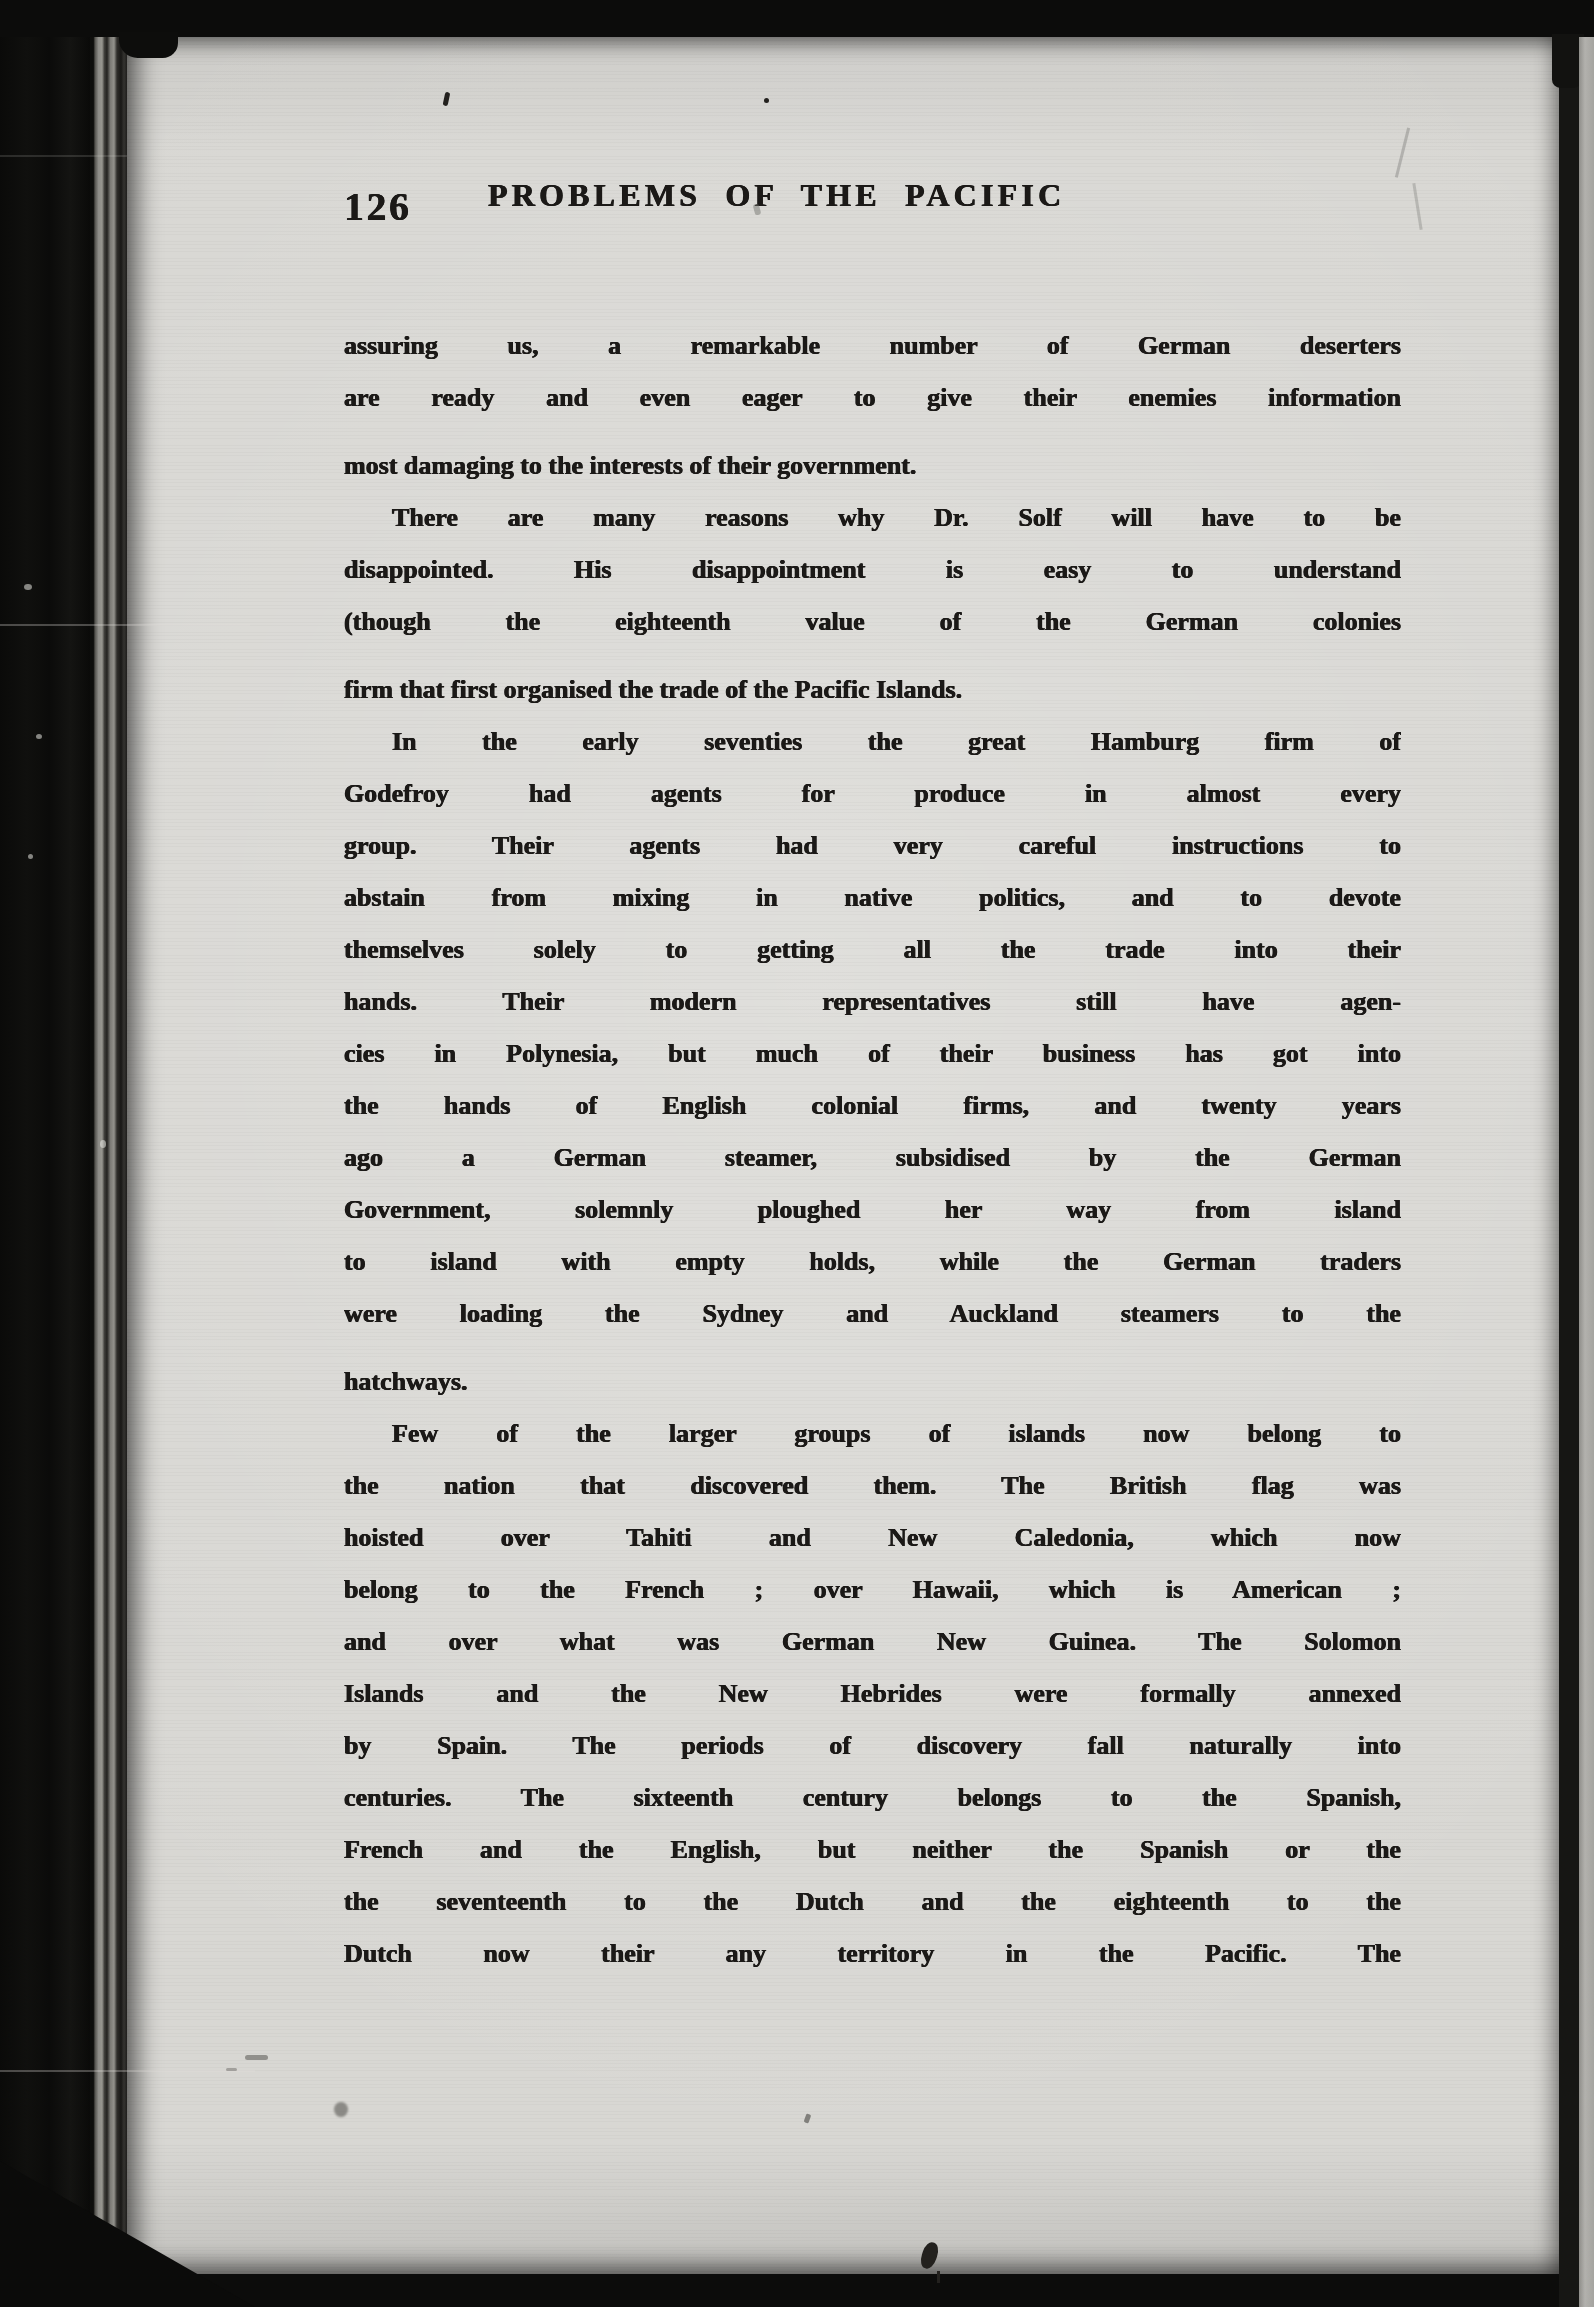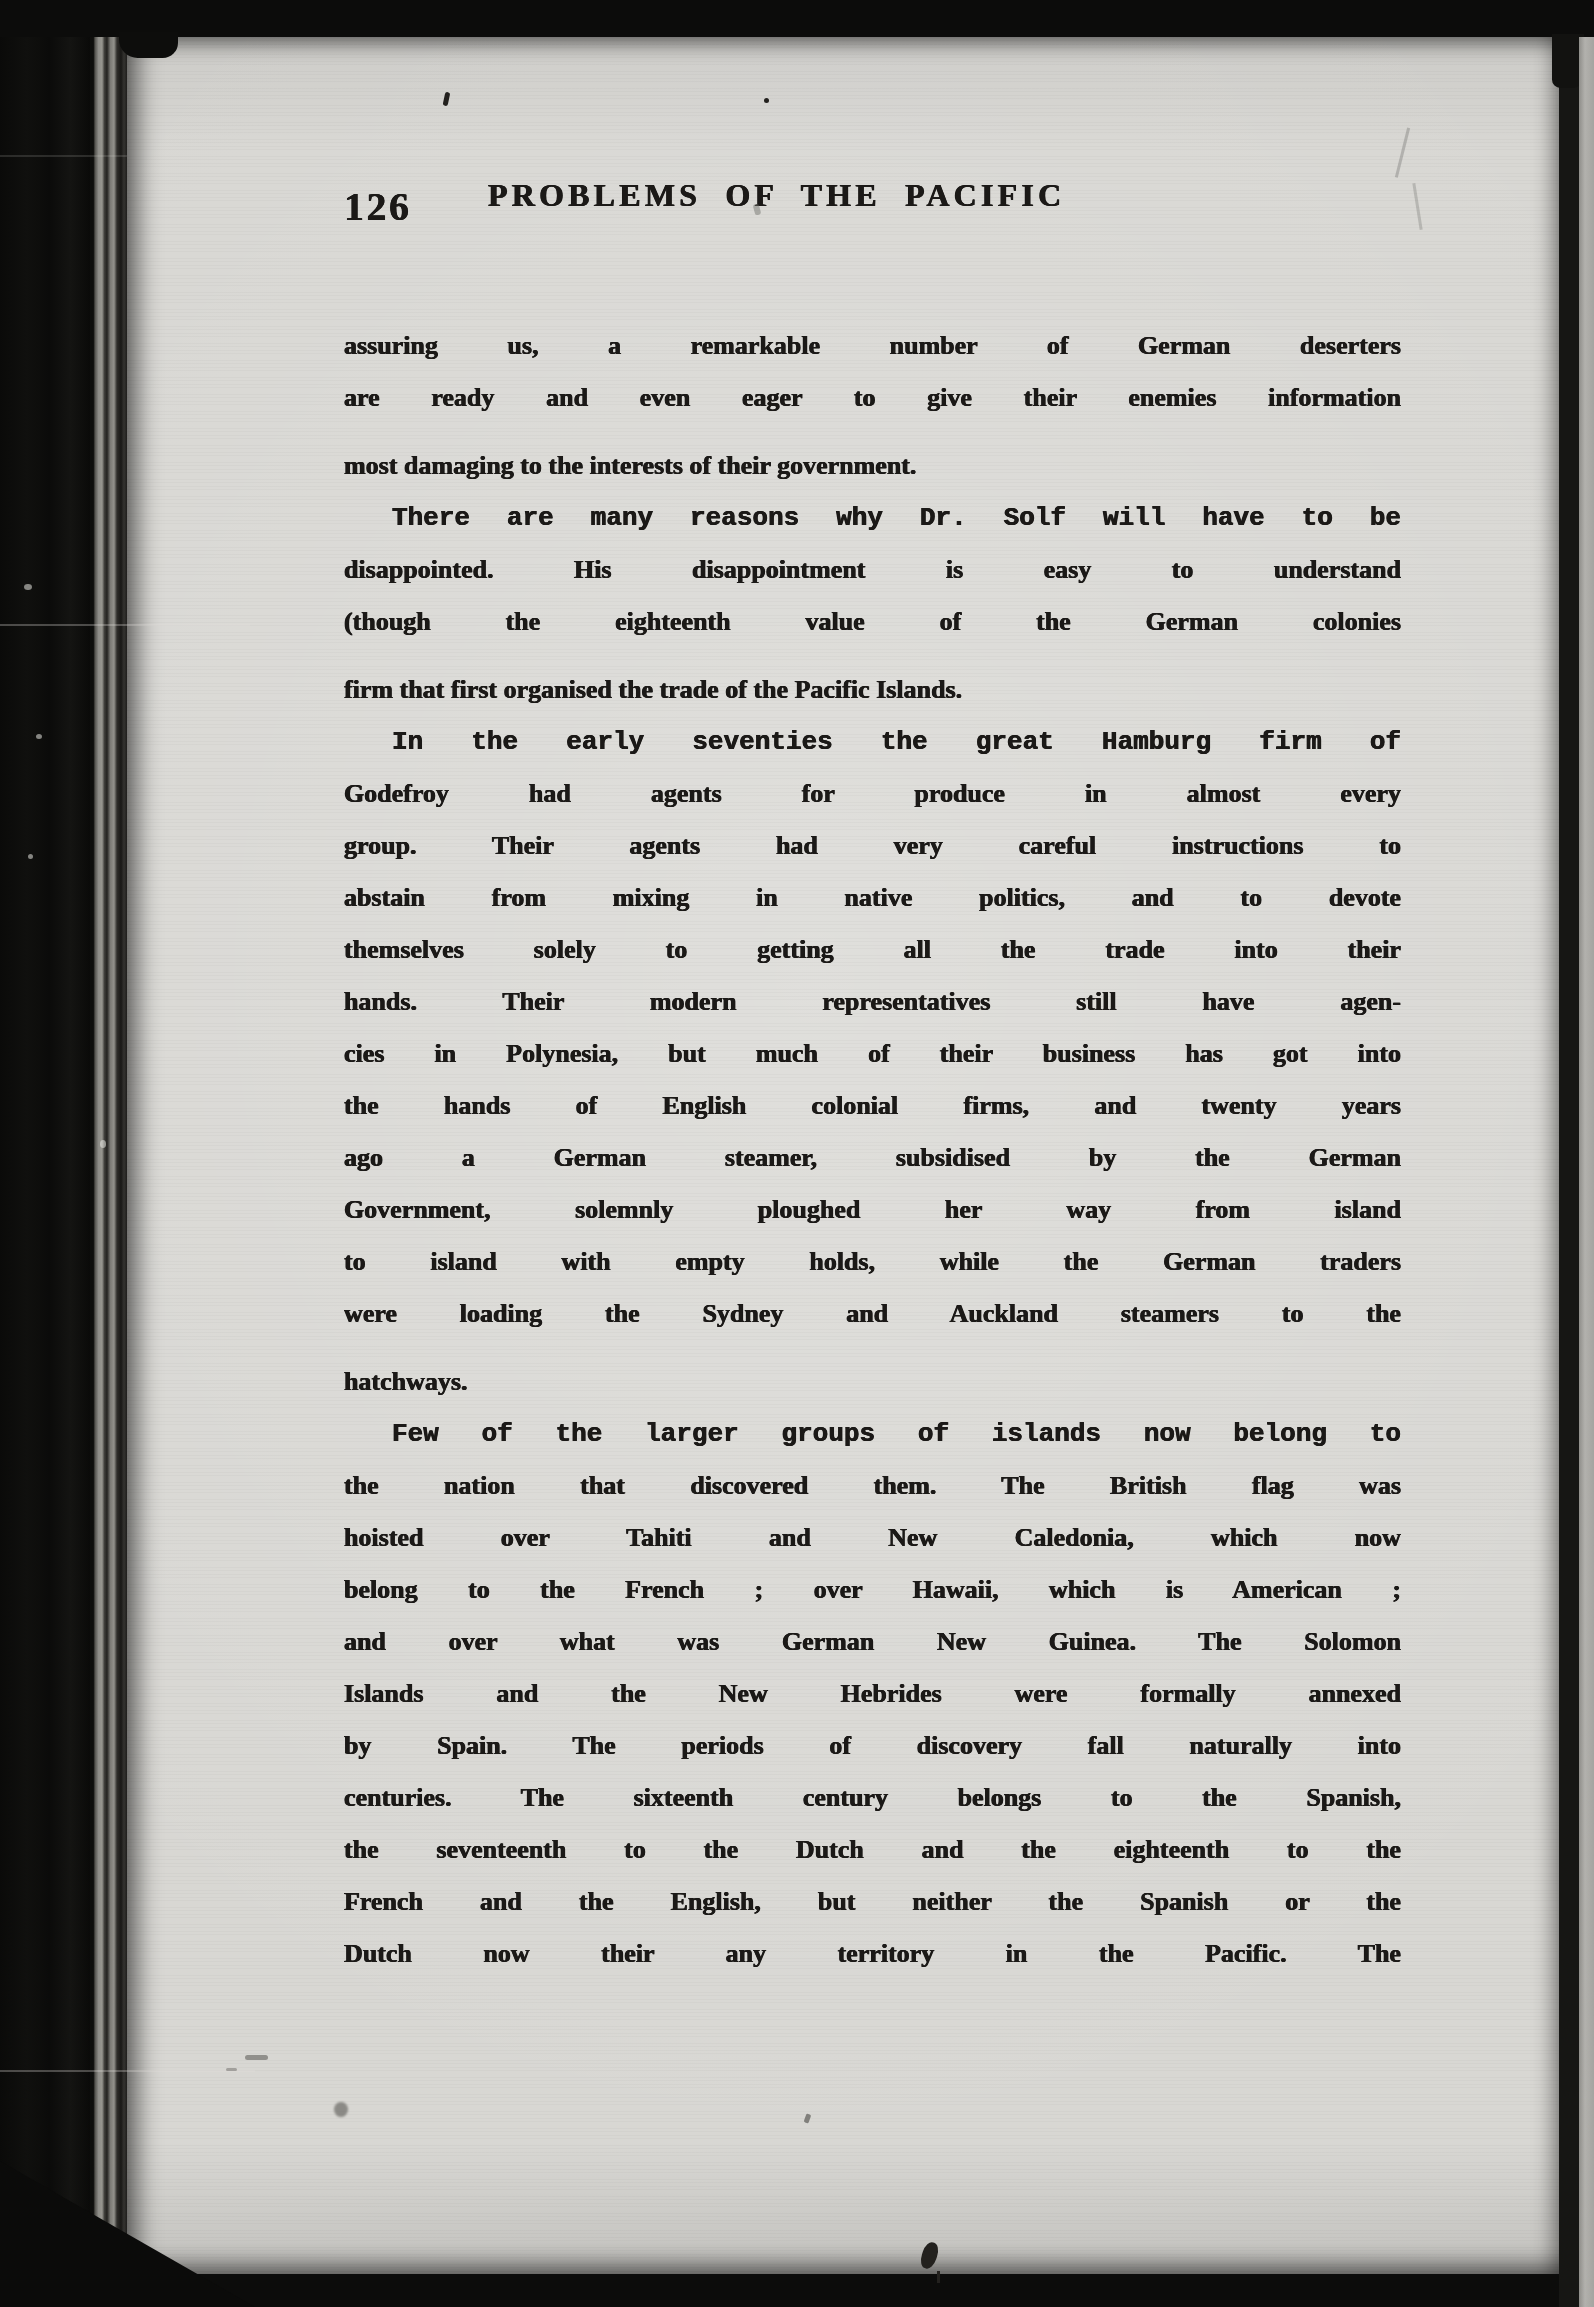--- a/index.html
+++ b/index.html
@@ -94,21 +94,21 @@
     text-shadow:0.4px 0 0 currentColor,-0.4px 0 0 currentColor;
   }
   .para{margin:0;}
   .line{
     height:52px;
     text-align:justify;
     text-align-last:justify;
     overflow:hidden;
   }
   .line.natural{text-align:left;text-align-last:left;margin-top:16px;}
-  .line.indent{padding-left:48px;font-family:Liberation Mono, monospace;}
+  .line.indent{padding-left:48px;}
 
   
   .mark{position:absolute;}
   .spine-speck{background:rgba(232,231,226,.55);border-radius:50%;}
   .spine-line{background:rgba(224,223,218,.30);}
   .inkmark{background:#23211e;}
   .graymark{background:#6b6a66;}
 </style>
 </head>
 <body>
@@ -158,22 +158,22 @@
     </div>
     <div class="para">
       <div class="line indent">Few of the larger groups of islands now belong to</div>
       <div class="line">the nation that discovered them. The British flag was</div>
       <div class="line">hoisted over Tahiti and New Caledonia, which now</div>
       <div class="line">belong to the French ; over Hawaii, which is American ;</div>
       <div class="line">and over what was German New Guinea. The Solomon</div>
       <div class="line">Islands and the New Hebrides were formally annexed</div>
       <div class="line">by Spain. The periods of discovery fall naturally into</div>
       <div class="line">centuries. The sixteenth century belongs to the Spanish,</div>
+      <div class="line">French and the English, but neither the Spanish or the</div>
       <div class="line">the seventeenth to the Dutch and the eighteenth to the</div>
-      <div class="line">French and the English, but neither the Spanish or the</div>
       <div class="line">Dutch now their any territory in the Pacific. The</div>
     </div>
   </div>
 
 <div class="mark spine-speck" style="left:24px;top:584px;width:7.6px;height:6px;"></div>
 <div class="mark spine-speck" style="left:36px;top:734px;width:6px;height:5.1px;"></div>
 <div class="mark spine-speck" style="left:28px;top:854px;width:5.1px;height:5.1px;"></div>
 <div class="mark spine-speck" style="left:100px;top:1140px;width:6px;height:7.6px;"></div>
 <div class="mark spine-line" style="left:0;top:624px;width:250px;height:1.7px;"></div>
 <div class="mark spine-line" style="left:0;top:2070px;width:255px;height:1.7px;"></div>

